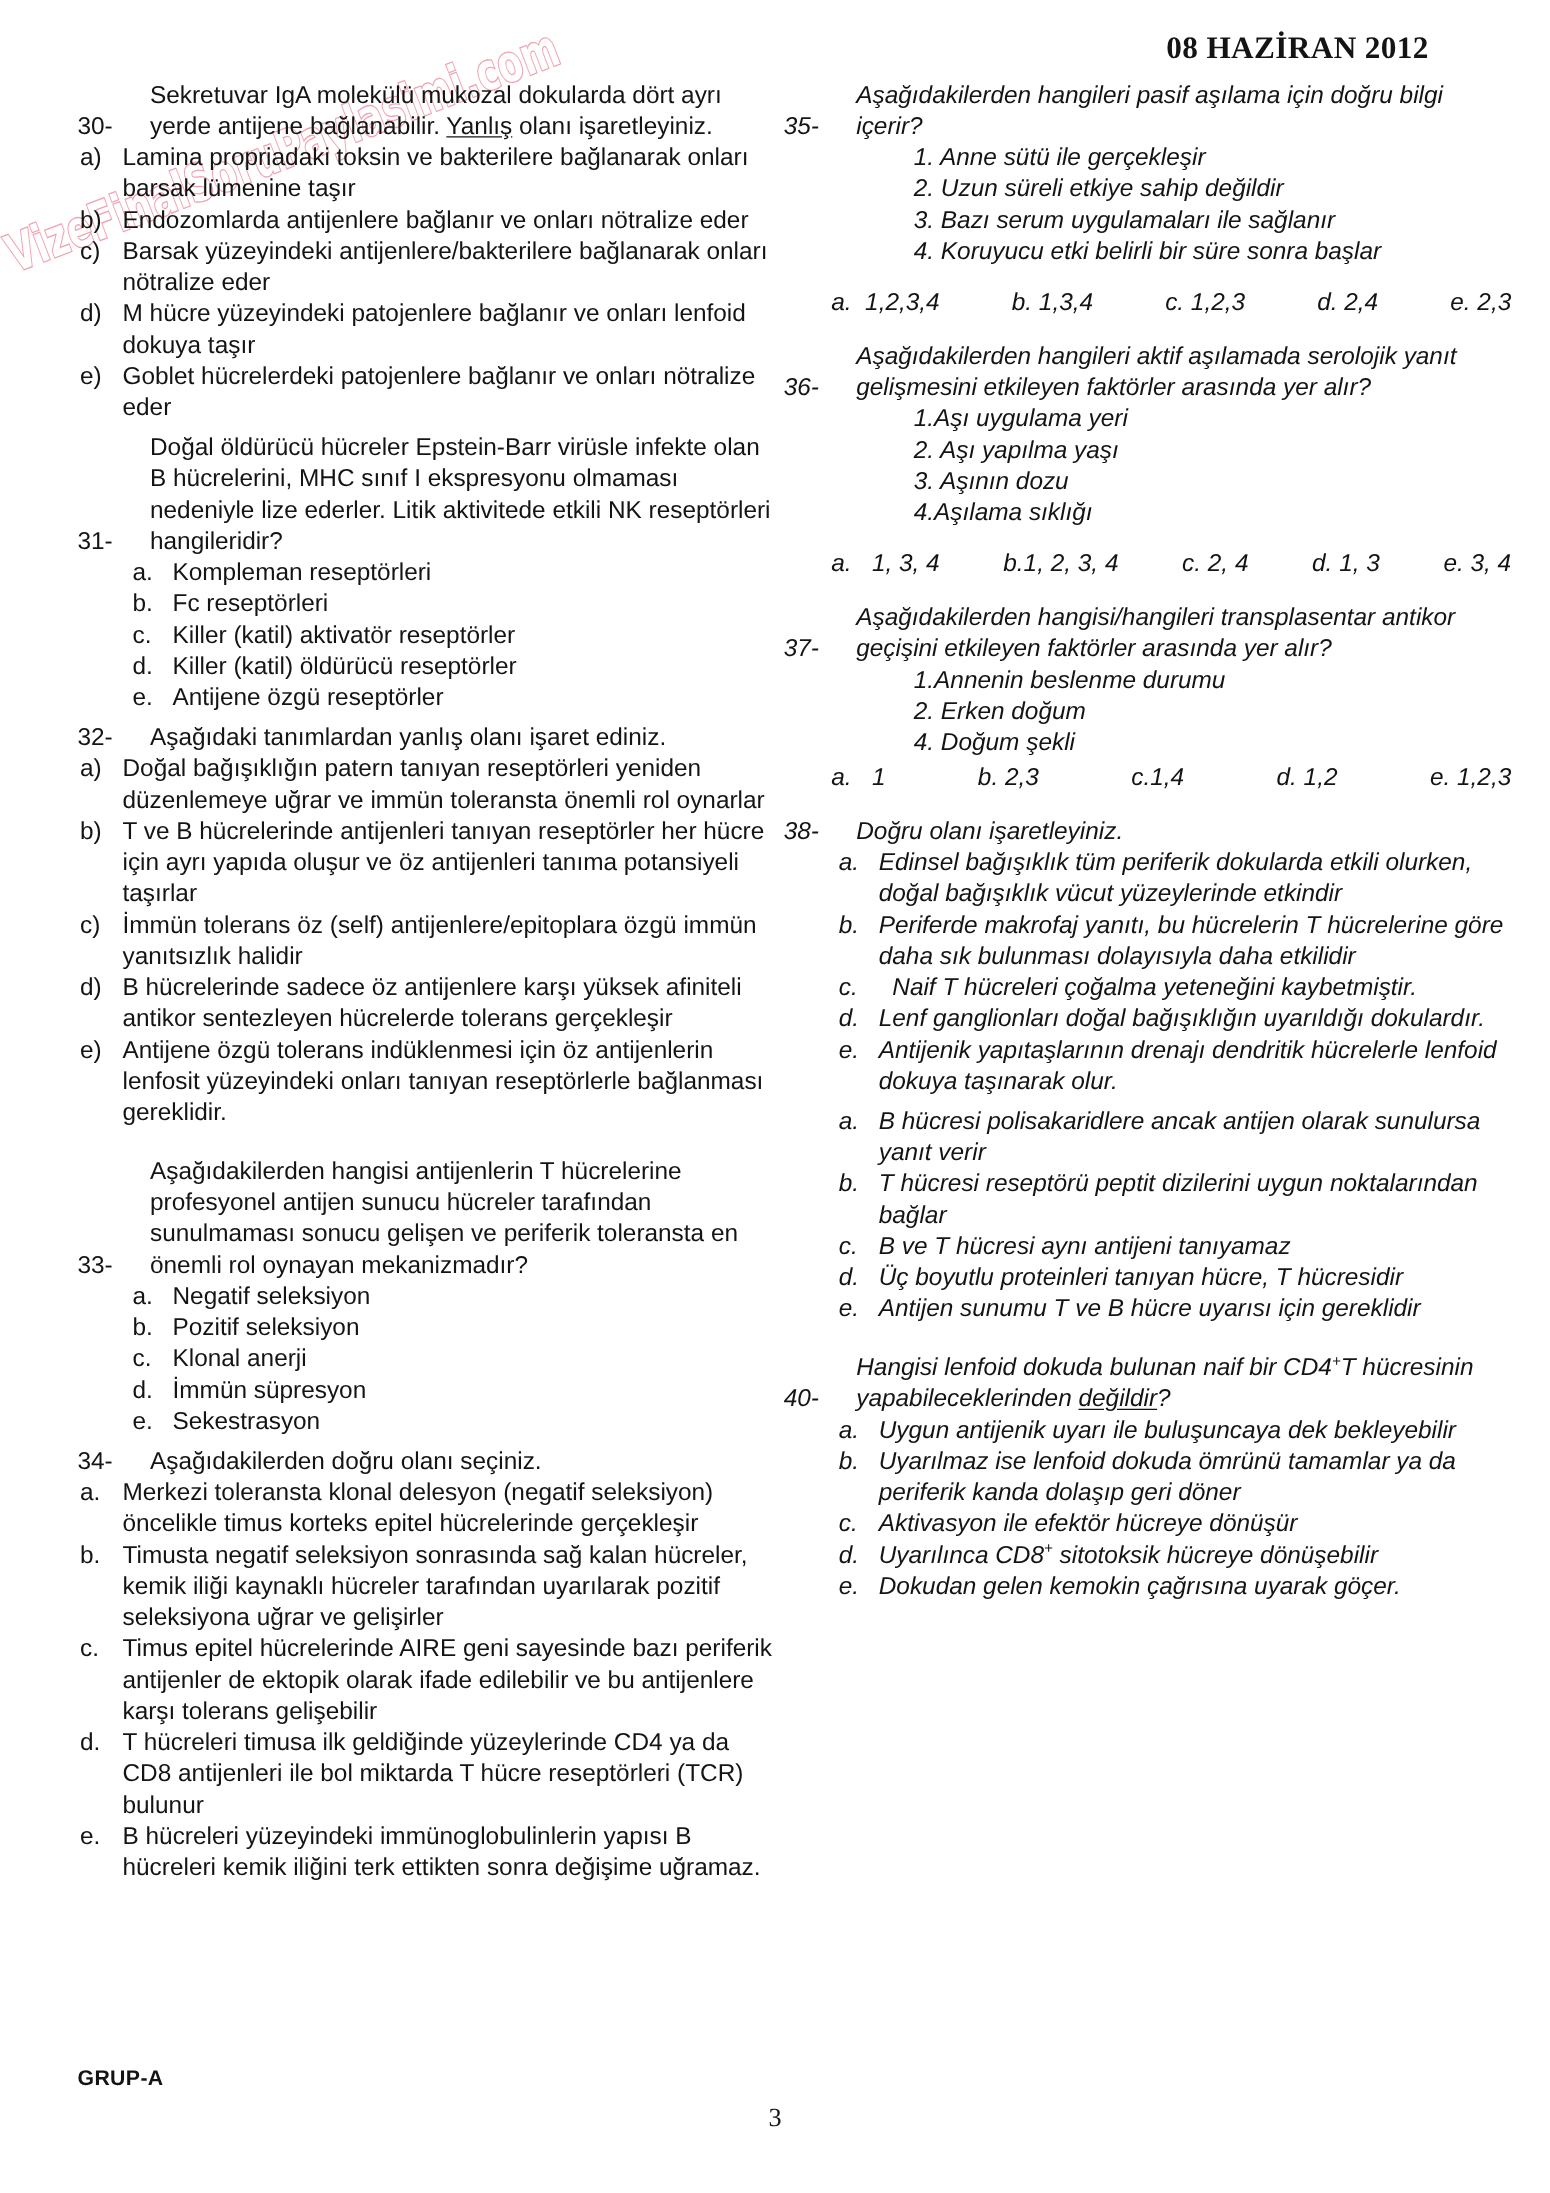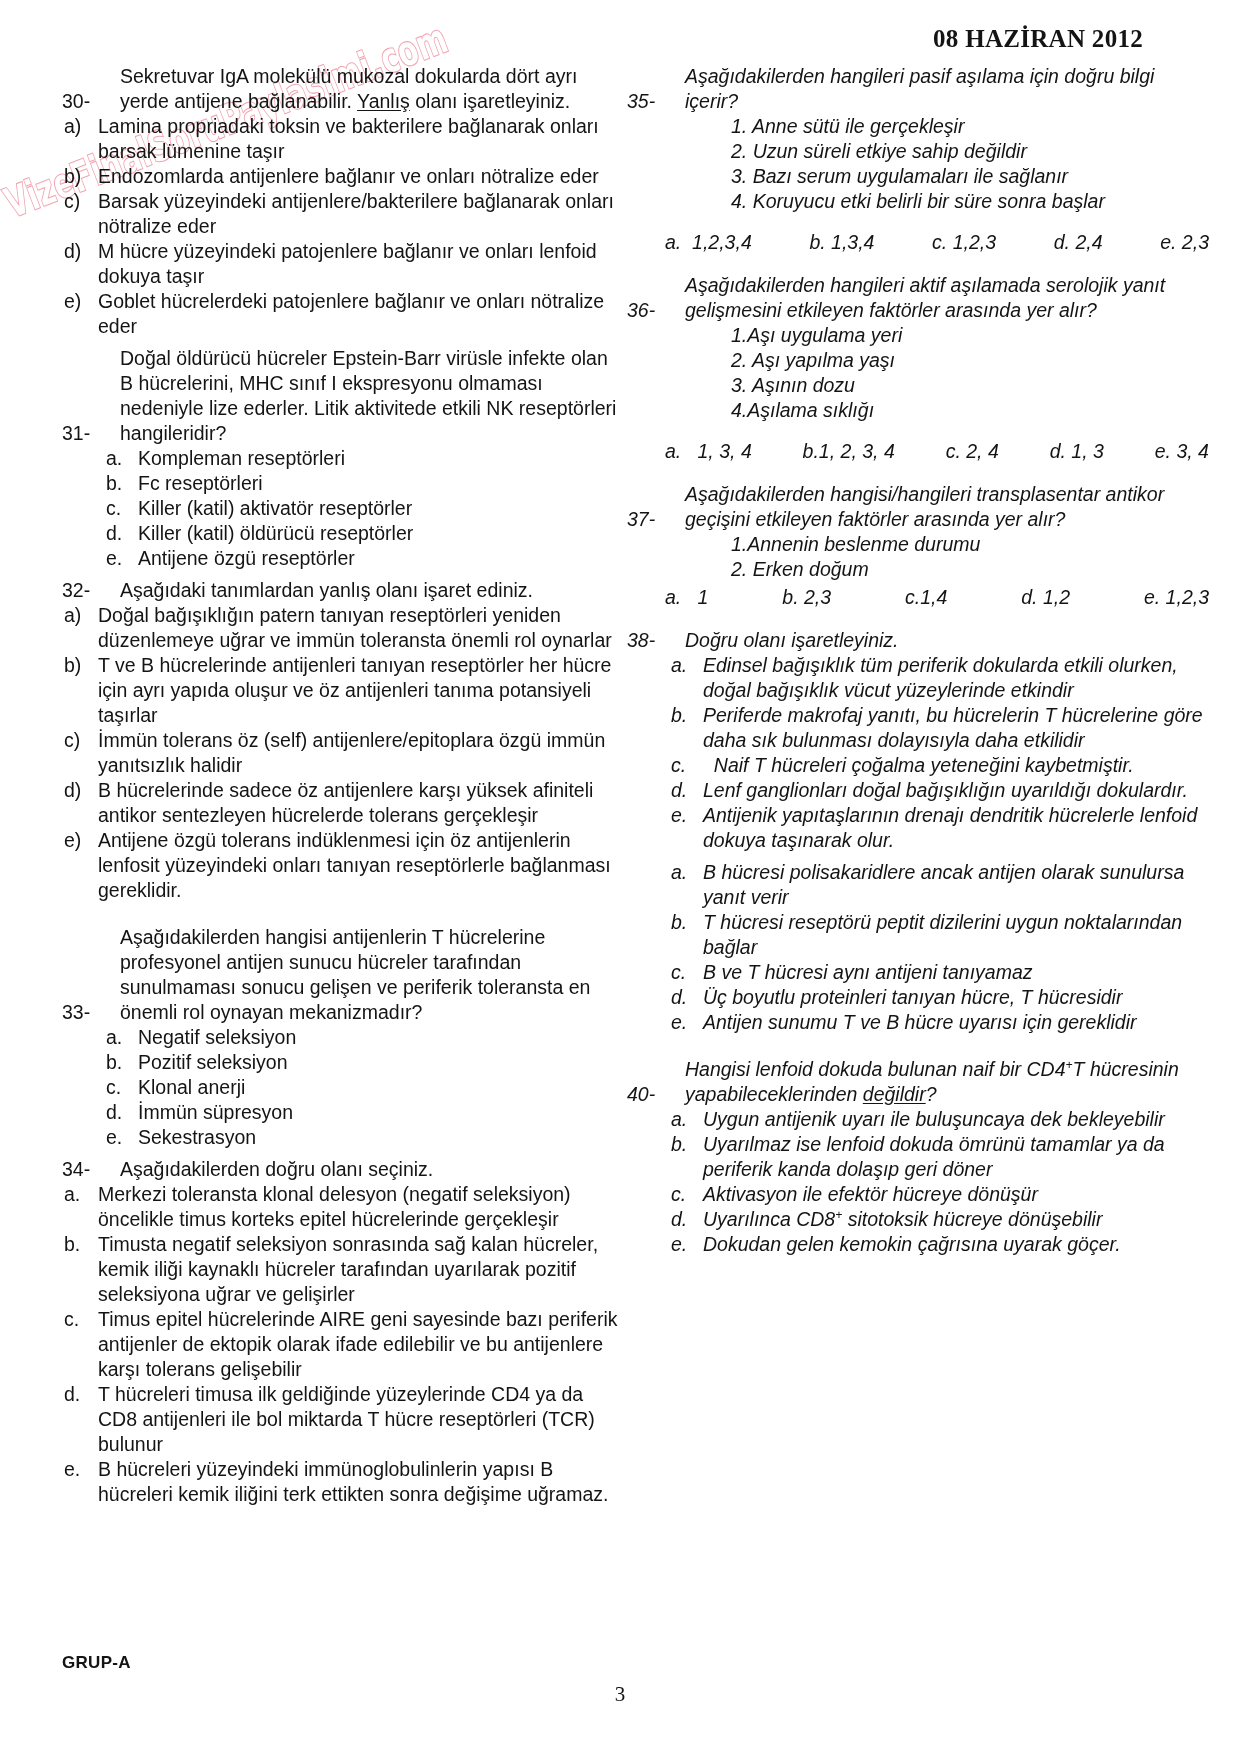--- a/index.html
+++ b/index.html
@@ -246,20 +246,21 @@
         </div>
       </div>
       <div class="question">
         <div class="q-head">
           <span class="q-num">37-</span>
           <div class="q-text"><span>Aşağıdakilerden hangisi/hangileri transplasentar antikor geçişini etkileyen faktörler arasında yer alır?</span></div>
         </div>
         <div class="items">
           <div class="sub-item">1.Annenin beslenme durumu</div>
           <div class="sub-item">2. Erken doğum</div>
+          <div class="sub-item">4. Doğum şekli</div>
         </div>
         <div class="answers tight">
           <span class="answer-choice">a.   1</span>
           <span class="answer-choice">b. 2,3</span>
           <span class="answer-choice">c.1,4</span>
           <span class="answer-choice">d. 1,2</span>
           <span class="answer-choice">e. 1,2,3</span>
         </div>
       </div>
       <div class="question">

